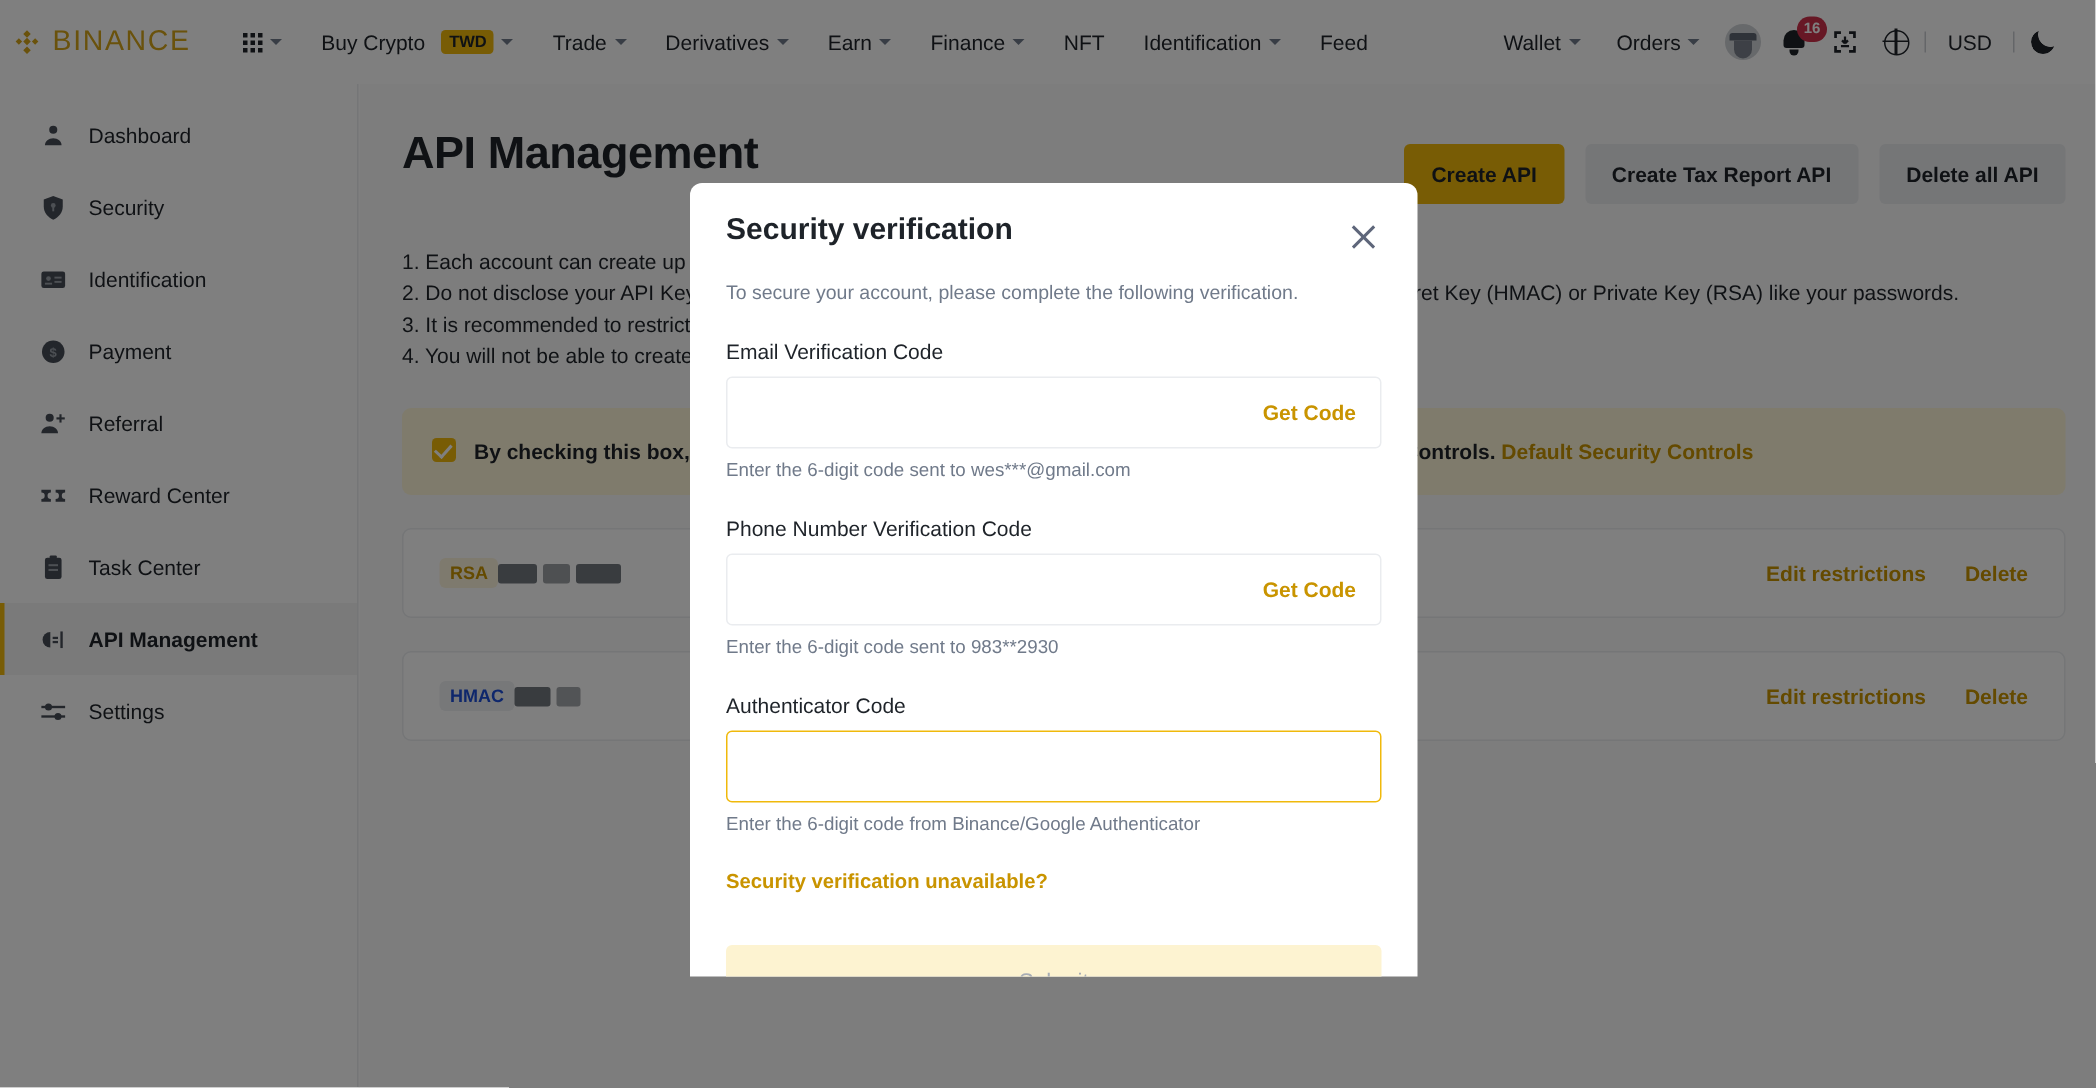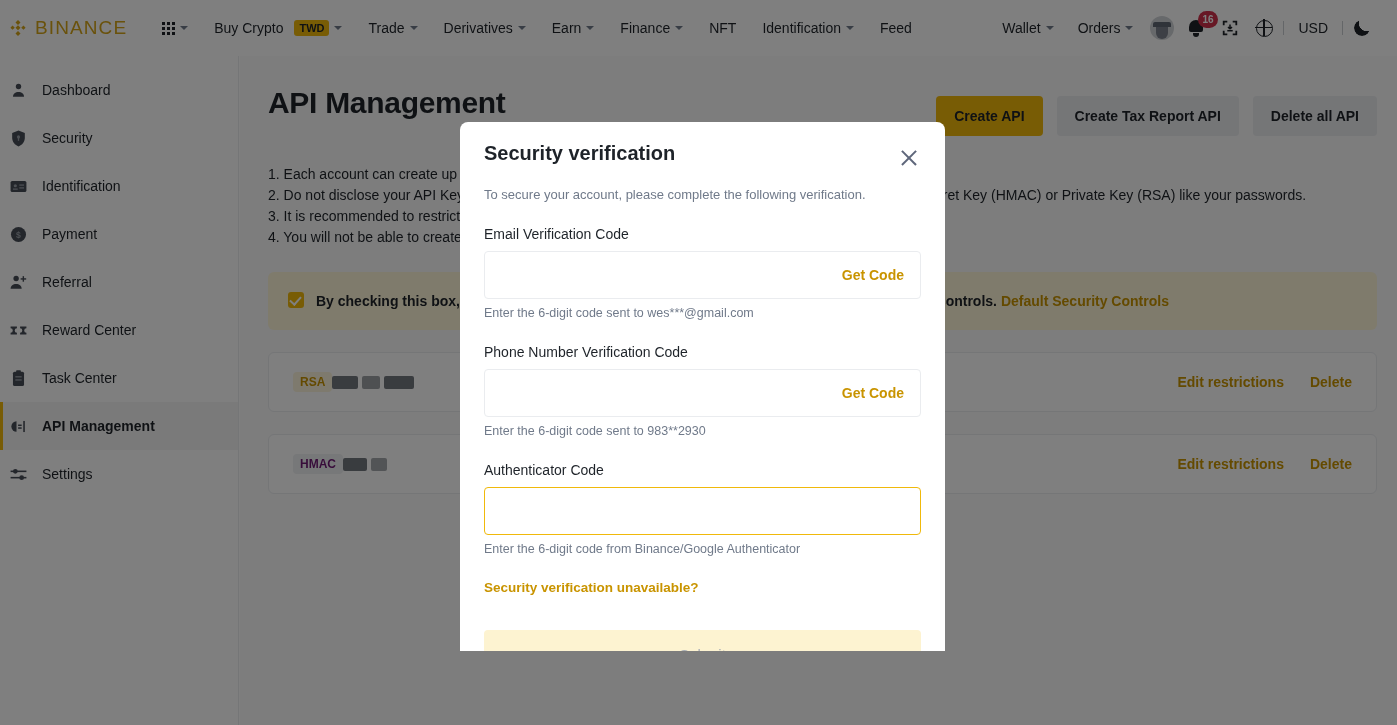--- a/index.html
+++ b/index.html
@@ -84,21 +84,21 @@
   }
 
   
   .sidebar {
     position: absolute; top: 56px; left: 0; width: 239px; bottom: 0;
     background: #ffffff; border-right: 1px solid #eaecef;
     padding-top: 10px;
   }
   .side-item {
     position: relative; height: 48px; display: flex; align-items: center;
-    gap: 14px; padding-left: 8px; font-size: 14px; color: #1e2329; cursor: pointer;
+    gap: 14px; padding-left: 25px; font-size: 14px; color: #1e2329; cursor: pointer;
   }
   .side-item.active { background: #f5f5f5; font-weight: 700; }
   .side-item.active::before {
     content:""; position:absolute; left:0; top:0; bottom:0; width:3px; background:#f0b90b;
   }
   .side-ico { width: 20px; height: 20px; color: #474d57; flex: 0 0 20px; display:flex; align-items:center; justify-content:center;}
   .side-ico svg { width: 19px; height: 19px; fill: #474d57; }
 
   
   .content { position: absolute; top: 56px; left: 240px; right: 0; bottom: 0; background: #fafafa; padding: 30px 20px 0 28px; }
@@ -129,21 +129,21 @@
   .warn-link { color: #c99400; }
   .api-row {
     margin-top: 22px; border: 1px solid #eaecef; border-radius: 6px; height: 60px;
     display:flex; align-items:center; justify-content: space-between; padding: 0 24px;
     background: #fff;
   }
   .tag {
     font-size: 12px; font-weight: 700; border-radius: 4px; padding: 3px 7px; margin-right: 0;
   }
   .tag-rsa { background: #fdf4dd; color: #c99400; }
-  .tag-hmac { background: #eef0f2; color: #701a75; }
+  .tag-hmac { background: #eef0f2; color: #1d4ed8; }
   .redact { display:inline-block; height: 13px; background: #5b6068; border-radius: 2px; opacity: .85; }
   .row-left { display:flex; align-items:center; }
   .row-right { display:flex; align-items:center; gap: 26px; font-size:14px; font-weight:700; color:#c99400; }
 
   
   .overlay { position: absolute; inset: 0; background: rgba(0,0,0,0.5); }
 
   
   .modal {
     position: absolute; left: 460px; top: 122px; width: 485px; height: 529px;

